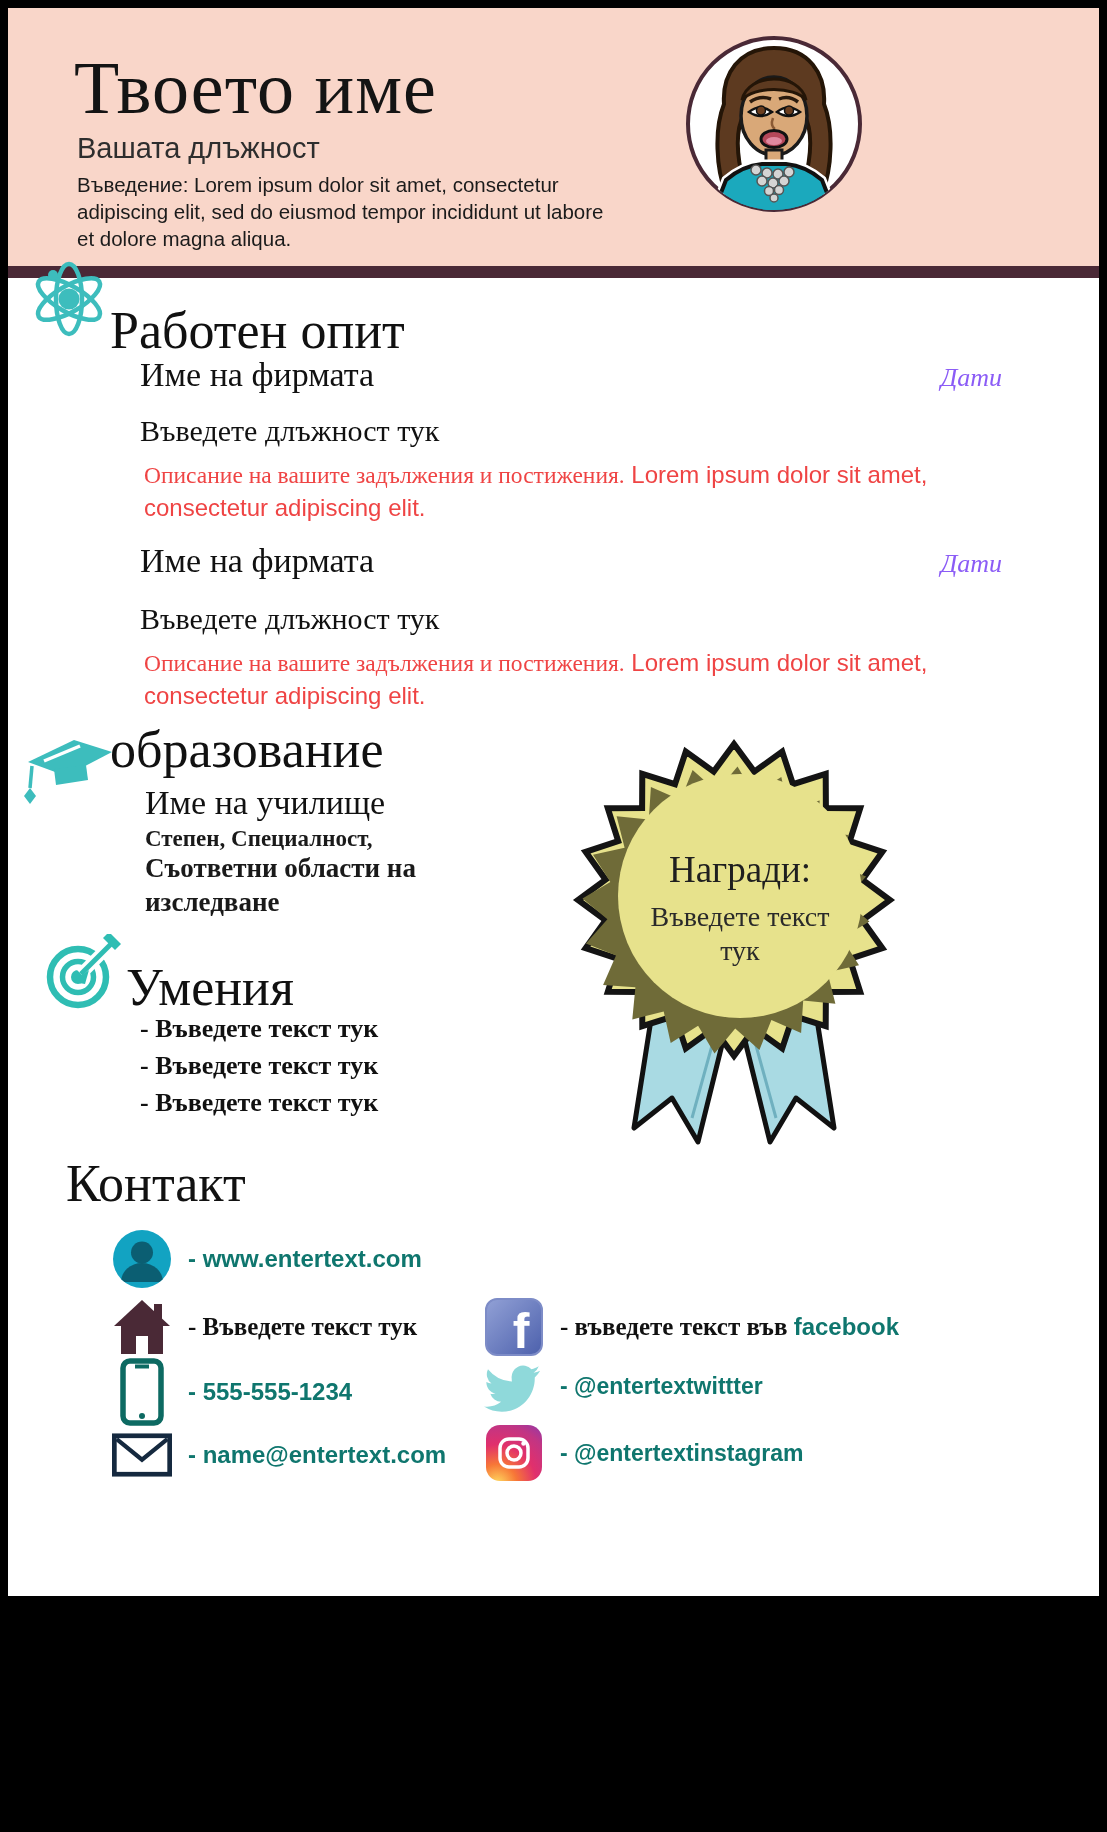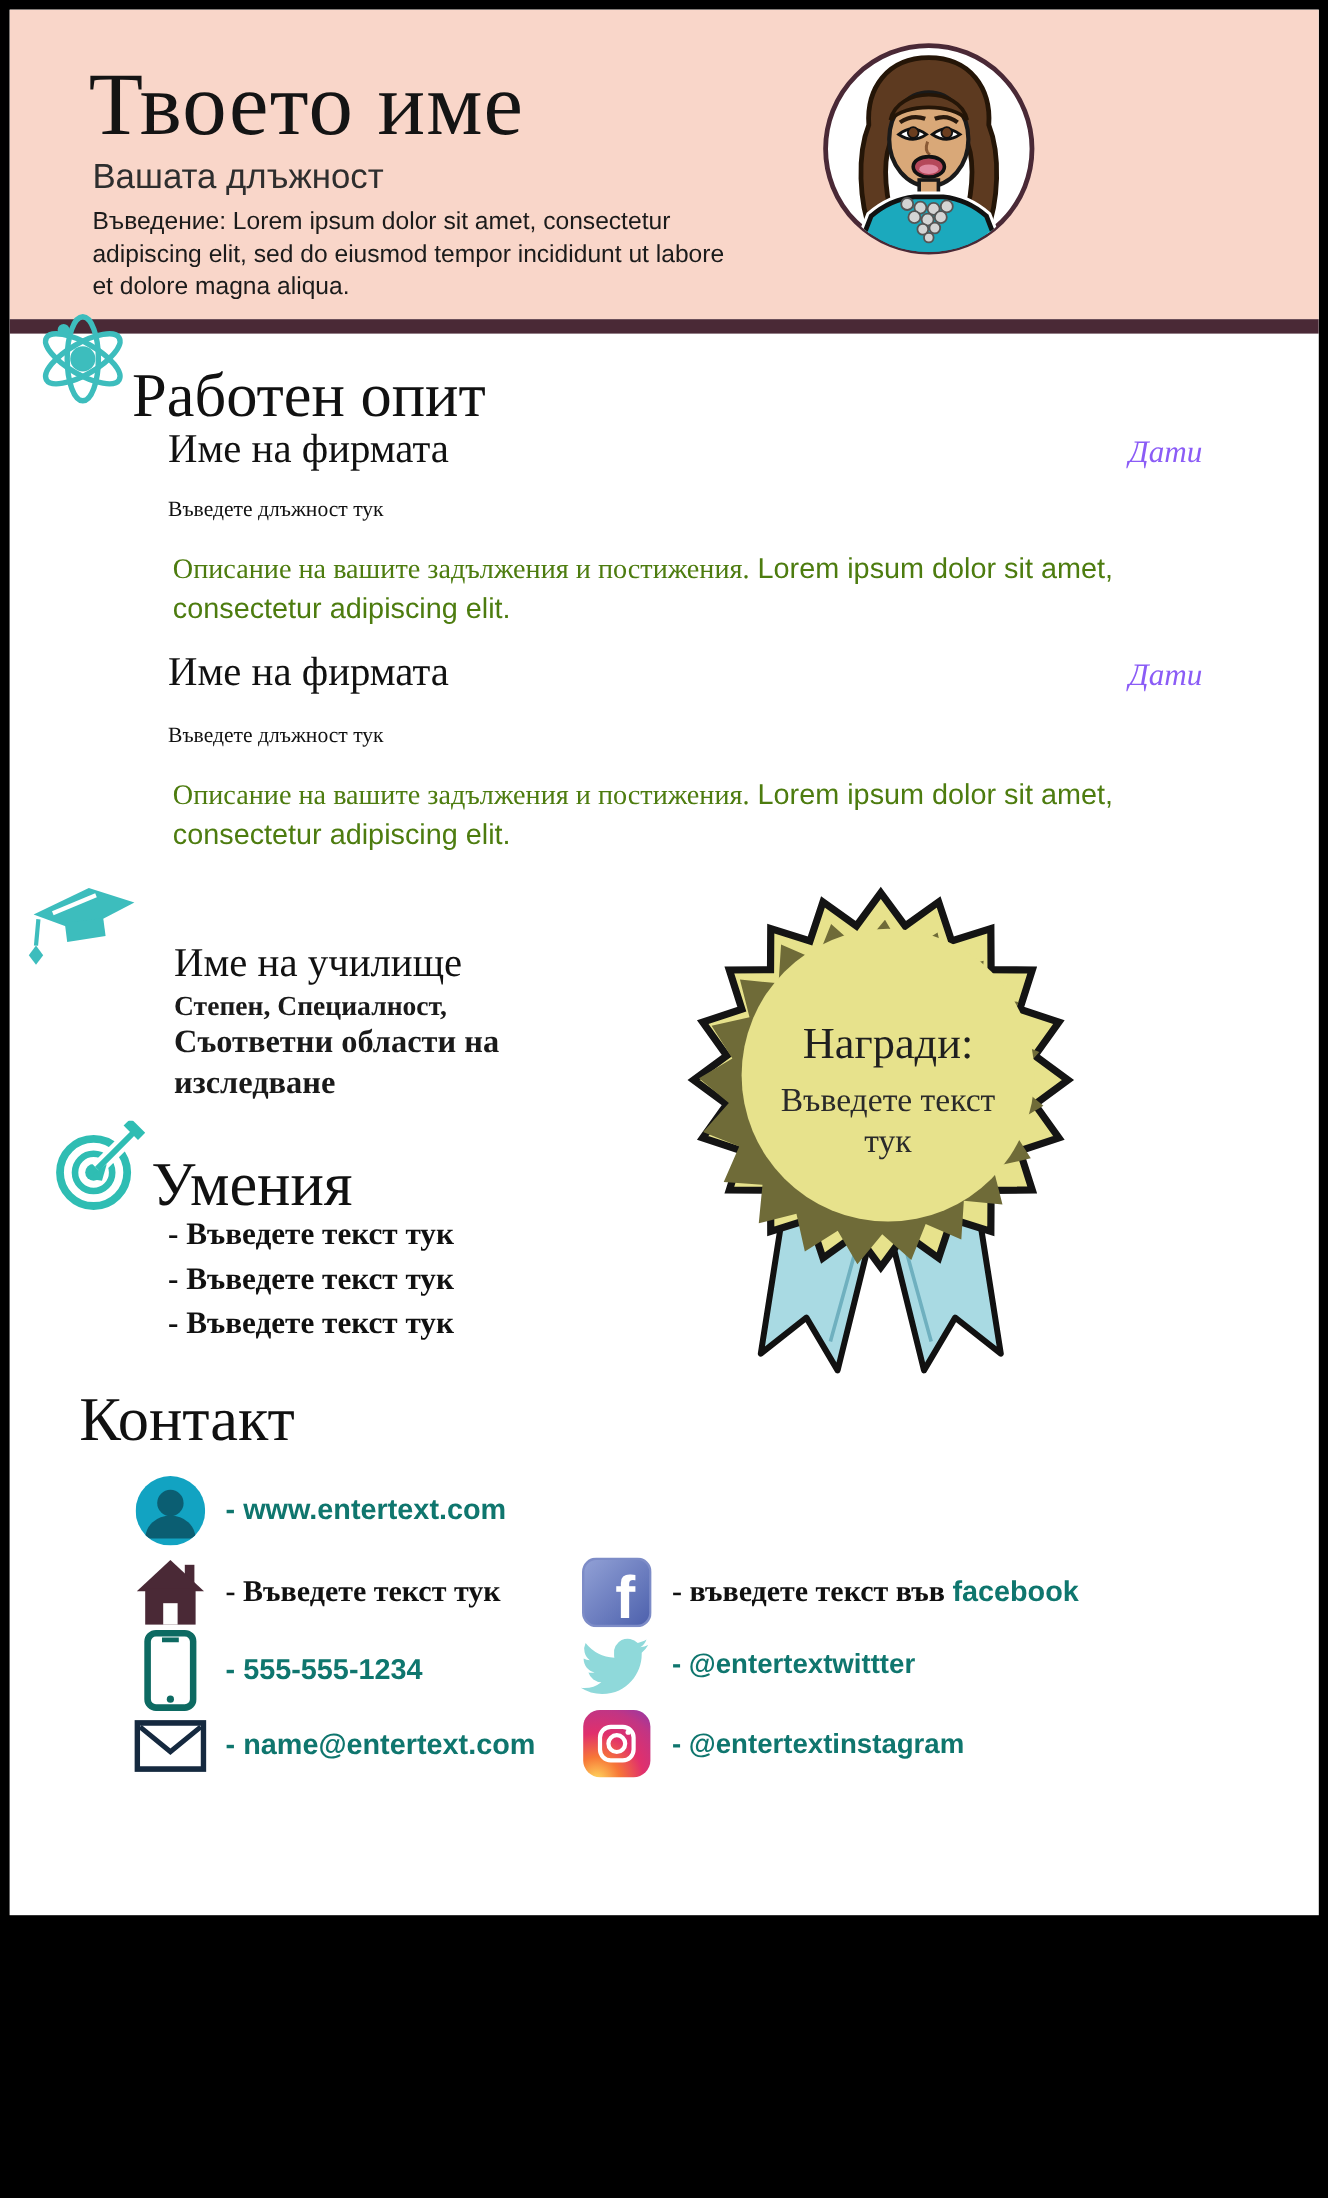--- a/index.html
+++ b/index.html
@@ -23,22 +23,22 @@
   .intro{position:absolute;left:69px;top:163px;width:545px;font-size:20.5px;line-height:1.32;color:#1b1b1b;}
   .avatar-wrap{position:absolute;left:676px;top:26px;width:180px;height:180px;}
 
   
   .sec-head{font-family:"Liberation Serif",serif;font-size:52px;color:#111;}
 
   
   .entry-row{position:absolute;left:132px;width:862px;display:flex;justify-content:space-between;align-items:baseline;}
   .company{font-family:"Liberation Serif",serif;font-size:34px;color:#111;}
   .dates{font-family:"Liberation Serif",serif;font-style:italic;font-size:26px;color:#8b5cf6;}
-  .position{position:absolute;left:132px;font-family:"Liberation Serif",serif;font-size:18px;color:#111;}
-  .desc{position:absolute;left:136px;width:810px;line-height:1.38;color:#4d7c0f;}
+  .position{position:absolute;left:132px;font-family:"Liberation Serif",serif;font-size:30px;color:#111;}
+  .desc{position:absolute;left:136px;width:810px;line-height:1.38;color:#ef4444;}
   .desc .bg{font-family:"Liberation Serif",serif;font-size:23.5px;}
   .desc .en{font-family:"Liberation Sans",sans-serif;font-size:24px;}
 
   
   .school{position:absolute;left:137px;top:776px;font-family:"Liberation Serif",serif;font-size:34px;color:#111;}
   .degree{position:absolute;left:137px;top:818px;font-family:"Liberation Serif",serif;font-weight:bold;font-size:23px;color:#1a1a1a;}
   .field{position:absolute;left:137px;top:844px;width:320px;font-family:"Liberation Serif",serif;font-weight:bold;font-size:27px;line-height:1.25;color:#1a1a1a;}
 
   
   .skill-list{position:absolute;left:132px;top:1002px;}
@@ -159,20 +159,21 @@
 
   <div class="abs" style="left:14px;top:716px;">
     <svg width="92" height="84" viewBox="0 0 92 84">
       <polygon points="6,38 52,16 90,28 44,52" fill="#3dbdbd"></polygon>
       <line x1="22" y1="37" x2="58" y2="22" stroke="#ffffff" stroke-width="3.5"></line>
       <polygon points="32,45 64,41 66,56 34,61" fill="#3dbdbd"></polygon>
       <line x1="10" y1="42" x2="8" y2="64" stroke="#3dbdbd" stroke-width="3.5"></line>
       <polygon points="8,64 14,72 8,80 2,72" fill="#3dbdbd"></polygon>
     </svg>
   </div>
+  <div class="sec-head abs" style="left:102px;top:712px;">образование</div>
   <div class="school">Име на училище</div>
   <div class="degree">Степен, Специалност,</div>
   <div class="field">Съответни области на изследване</div>
 
   <div class="abs" style="left:550px;top:722px;">
     <svg width="350" height="418" viewBox="0 0 350 418">
 
       <g stroke="#111" stroke-width="5" stroke-linejoin="round">
         <polygon points="100,245 178,258 140,412 114,368 76,398" fill="#a9dae3"></polygon>
         <polygon points="252,245 174,258 212,412 238,368 276,398" fill="#a9dae3"></polygon>

